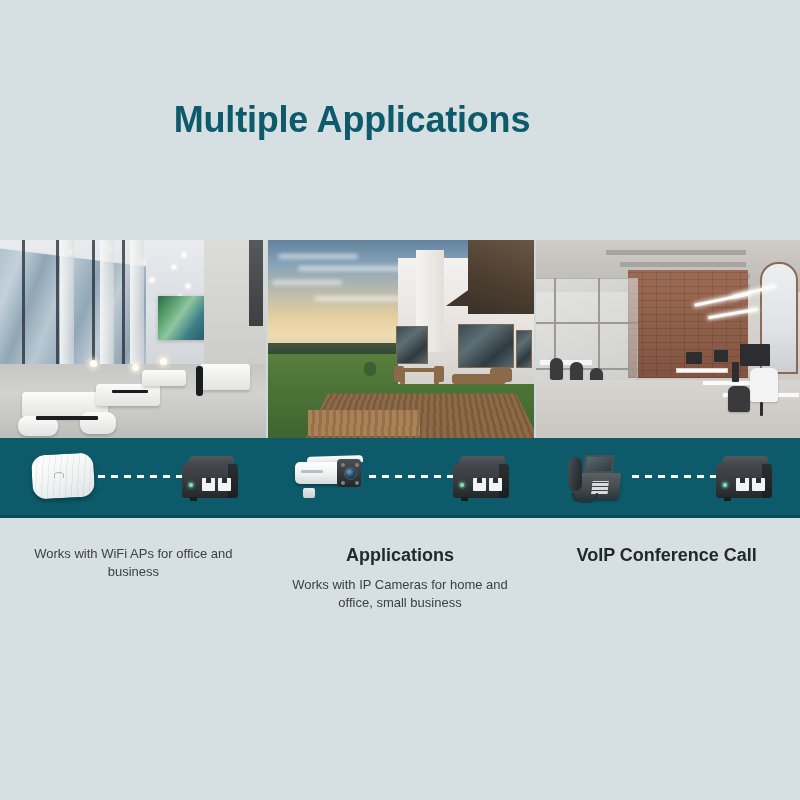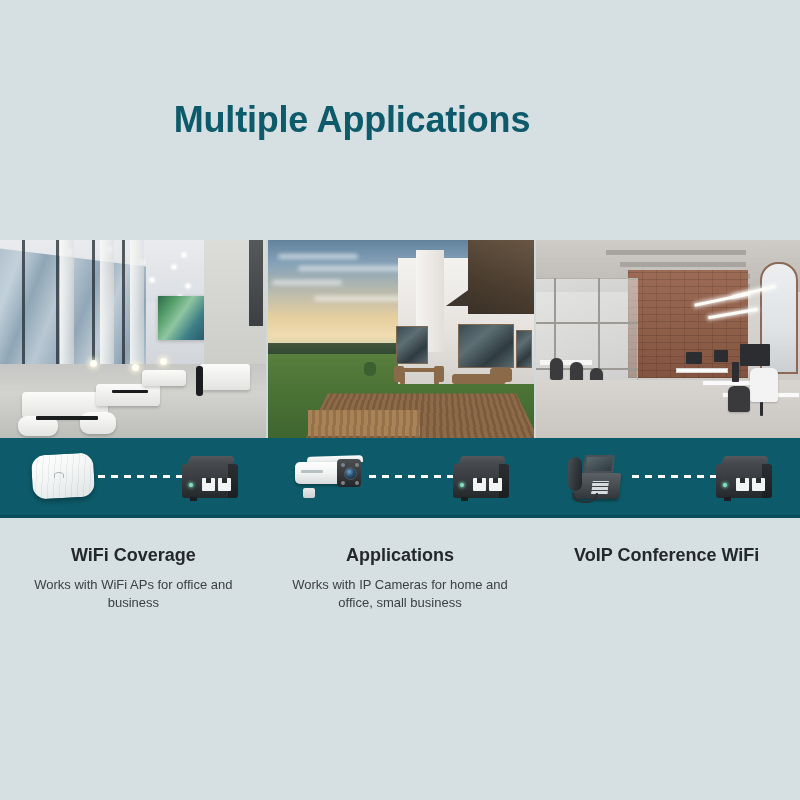--- a/index.html
+++ b/index.html
@@ -587,23 +587,22 @@
         <div class="poe-port p2"></div>
         <div class="poe-led"></div>
         <div class="poe-foot"></div>
       </div>
     </div>
   </div>
 </div>
 
 <div class="captions">
   <div class="cap-cell">
-    <div class="cap-title">WiFi Coverage</div>
     <div class="cap-desc">Works with WiFi APs for office and business</div>
   </div>
   <div class="cap-cell">
     <div class="cap-title">Applications</div>
     <div class="cap-desc">Works with IP Cameras for home and office, small business</div>
   </div>
   <div class="cap-cell">
-    <div class="cap-title">VoIP Conference WiFi</div>
+    <div class="cap-title">VoIP Conference Call</div>
   </div>
 </div>
 
 </body></html>

